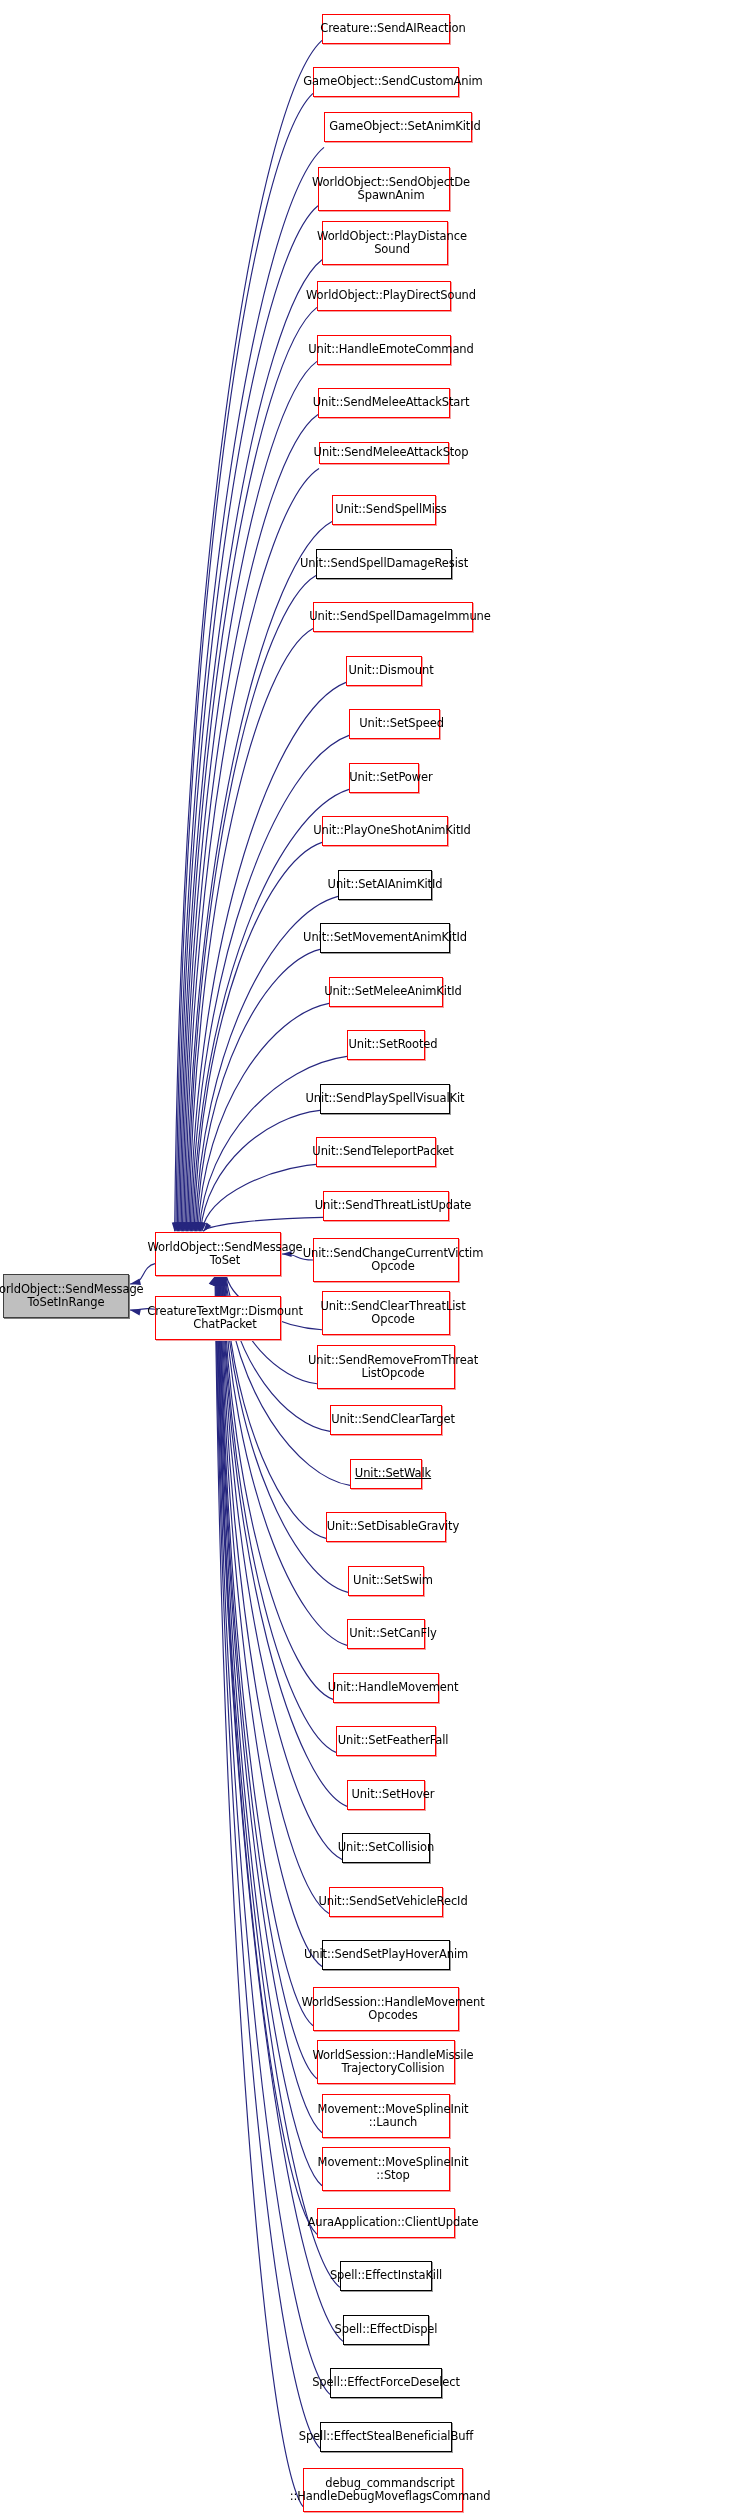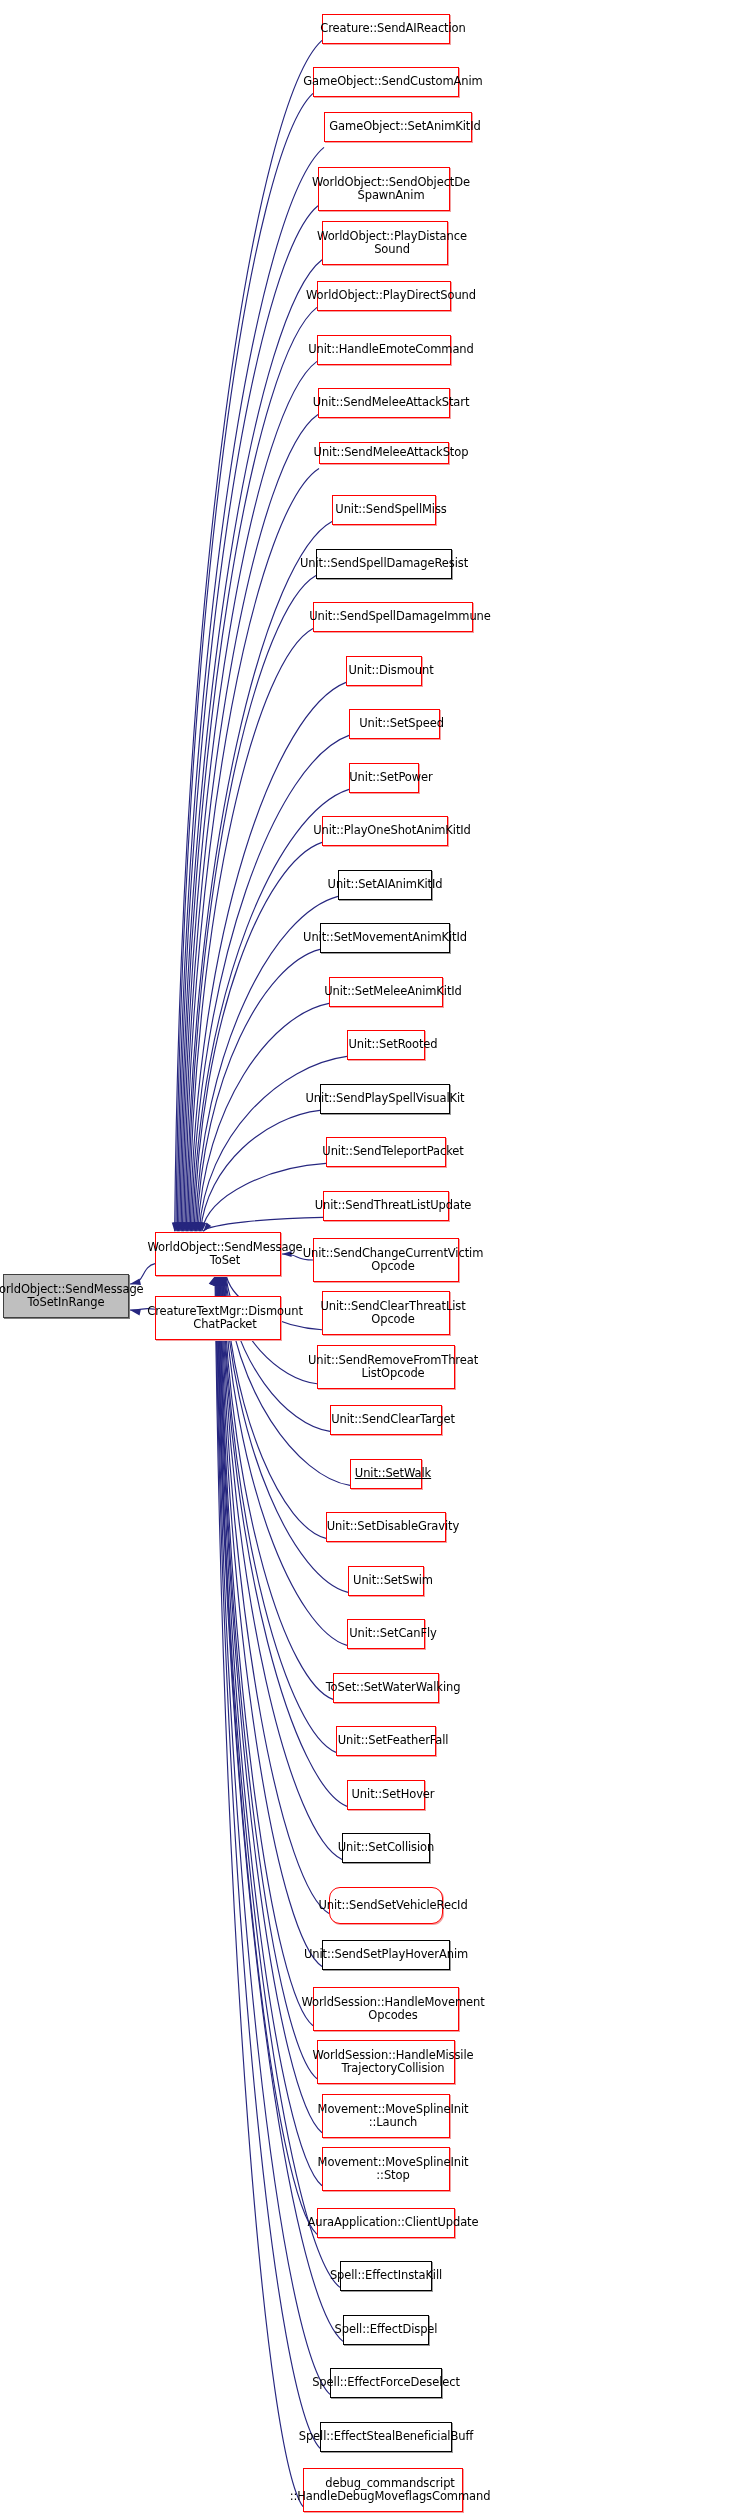--- a/index.html
+++ b/index.html
@@ -150,38 +150,38 @@
     <div class="node red" style="left: 313px; top: 602px; width: 160px; height: 30px;">Unit::SendSpellDamageImmune</div>
     <div class="node red" style="left: 346px; top: 656px; width: 76px; height: 30px;">Unit::Dismount</div>
     <div class="node red" style="left: 349px; top: 709px; width: 91px; height: 30px;">Unit::SetSpeed</div>
     <div class="node red" style="left: 349px; top: 763px; width: 70px; height: 30px;">Unit::SetPower</div>
     <div class="node red" style="left: 322px; top: 816px; width: 126px; height: 30px;">Unit::PlayOneShotAnimKitId</div>
     <div class="node black" style="left: 338px; top: 870px; width: 94px; height: 30px;">Unit::SetAIAnimKitId</div>
     <div class="node black" style="left: 320px; top: 923px; width: 130px; height: 30px;">Unit::SetMovementAnimKitId</div>
     <div class="node red" style="left: 329px; top: 977px; width: 114px; height: 30px;">Unit::SetMeleeAnimKitId</div>
     <div class="node red" style="left: 347px; top: 1030px; width: 78px; height: 30px;">Unit::SetRooted</div>
     <div class="node black" style="left: 320px; top: 1084px; width: 130px; height: 30px;">Unit::SendPlaySpellVisualKit</div>
-    <div class="node red" style="left: 326px; top: 1137px; width: 120px; height: 30px;">Unit::SendTeleportPacket</div>
+    <div class="node red" style="left: 316px; top: 1137px; width: 120px; height: 30px;">Unit::SendTeleportPacket</div>
     <div class="node red" style="left: 323px; top: 1191px; width: 126px; height: 30px;">Unit::SendThreatListUpdate</div>
     <div class="node red" style="left: 313px; top: 1238px; width: 146px; height: 44px;">Unit::SendChangeCurrentVictim
 Opcode</div>
     <div class="node red" style="left: 322px; top: 1291px; width: 128px; height: 44px;">Unit::SendClearThreatList
 Opcode</div>
     <div class="node red" style="left: 317px; top: 1345px; width: 138px; height: 44px;">Unit::SendRemoveFromThreat
 ListOpcode</div>
     <div class="node red" style="left: 330px; top: 1405px; width: 112px; height: 30px;">Unit::SendClearTarget</div>
     <div class="node red" style="left: 350px; top: 1459px; width: 72px; height: 30px; text-decoration: underline;">Unit::SetWalk</div>
     <div class="node red" style="left: 326px; top: 1512px; width: 120px; height: 30px;">Unit::SetDisableGravity</div>
     <div class="node red" style="left: 348px; top: 1566px; width: 76px; height: 30px;">Unit::SetSwim</div>
     <div class="node red" style="left: 347px; top: 1619px; width: 78px; height: 30px;">Unit::SetCanFly</div>
-    <div class="node red" style="left: 333px; top: 1673px; width: 106px; height: 30px;">ToSet::SetWaterWalking</div>
+    <div class="node red" style="left: 333px; top: 1673px; width: 106px; height: 30px;">Unit::HandleMovement</div>
     <div class="node red" style="left: 336px; top: 1726px; width: 100px; height: 30px;">Unit::SetFeatherFall</div>
     <div class="node red" style="left: 347px; top: 1780px; width: 78px; height: 30px;">Unit::SetHover</div>
     <div class="node black" style="left: 342px; top: 1833px; width: 88px; height: 30px;">Unit::SetCollision</div>
-    <div class="node red" style="left: 329px; top: 1887px; width: 114px; height: 37px; border-radius: 11px;">Unit::SendSetVehicleRecId</div>
+    <div class="node red" style="left: 329px; top: 1887px; width: 114px; height: 30px;">Unit::SendSetVehicleRecId</div>
     <div class="node black" style="left: 322px; top: 1940px; width: 128px; height: 30px;">Unit::SendSetPlayHoverAnim</div>
     <div class="node red" style="left: 313px; top: 1987px; width: 146px; height: 44px;">WorldSession::HandleMovement
 Opcodes</div>
     <div class="node red" style="left: 317px; top: 2040px; width: 138px; height: 44px;">WorldSession::HandleMissile
 TrajectoryCollision</div>
     <div class="node red" style="left: 322px; top: 2094px; width: 128px; height: 44px;">Movement::MoveSplineInit
 ::Launch</div>
     <div class="node red" style="left: 322px; top: 2147px; width: 128px; height: 44px;">Movement::MoveSplineInit
 ::Stop</div>
     <div class="node red" style="left: 317px; top: 2208px; width: 138px; height: 30px;">AuraApplication::ClientUpdate</div>

